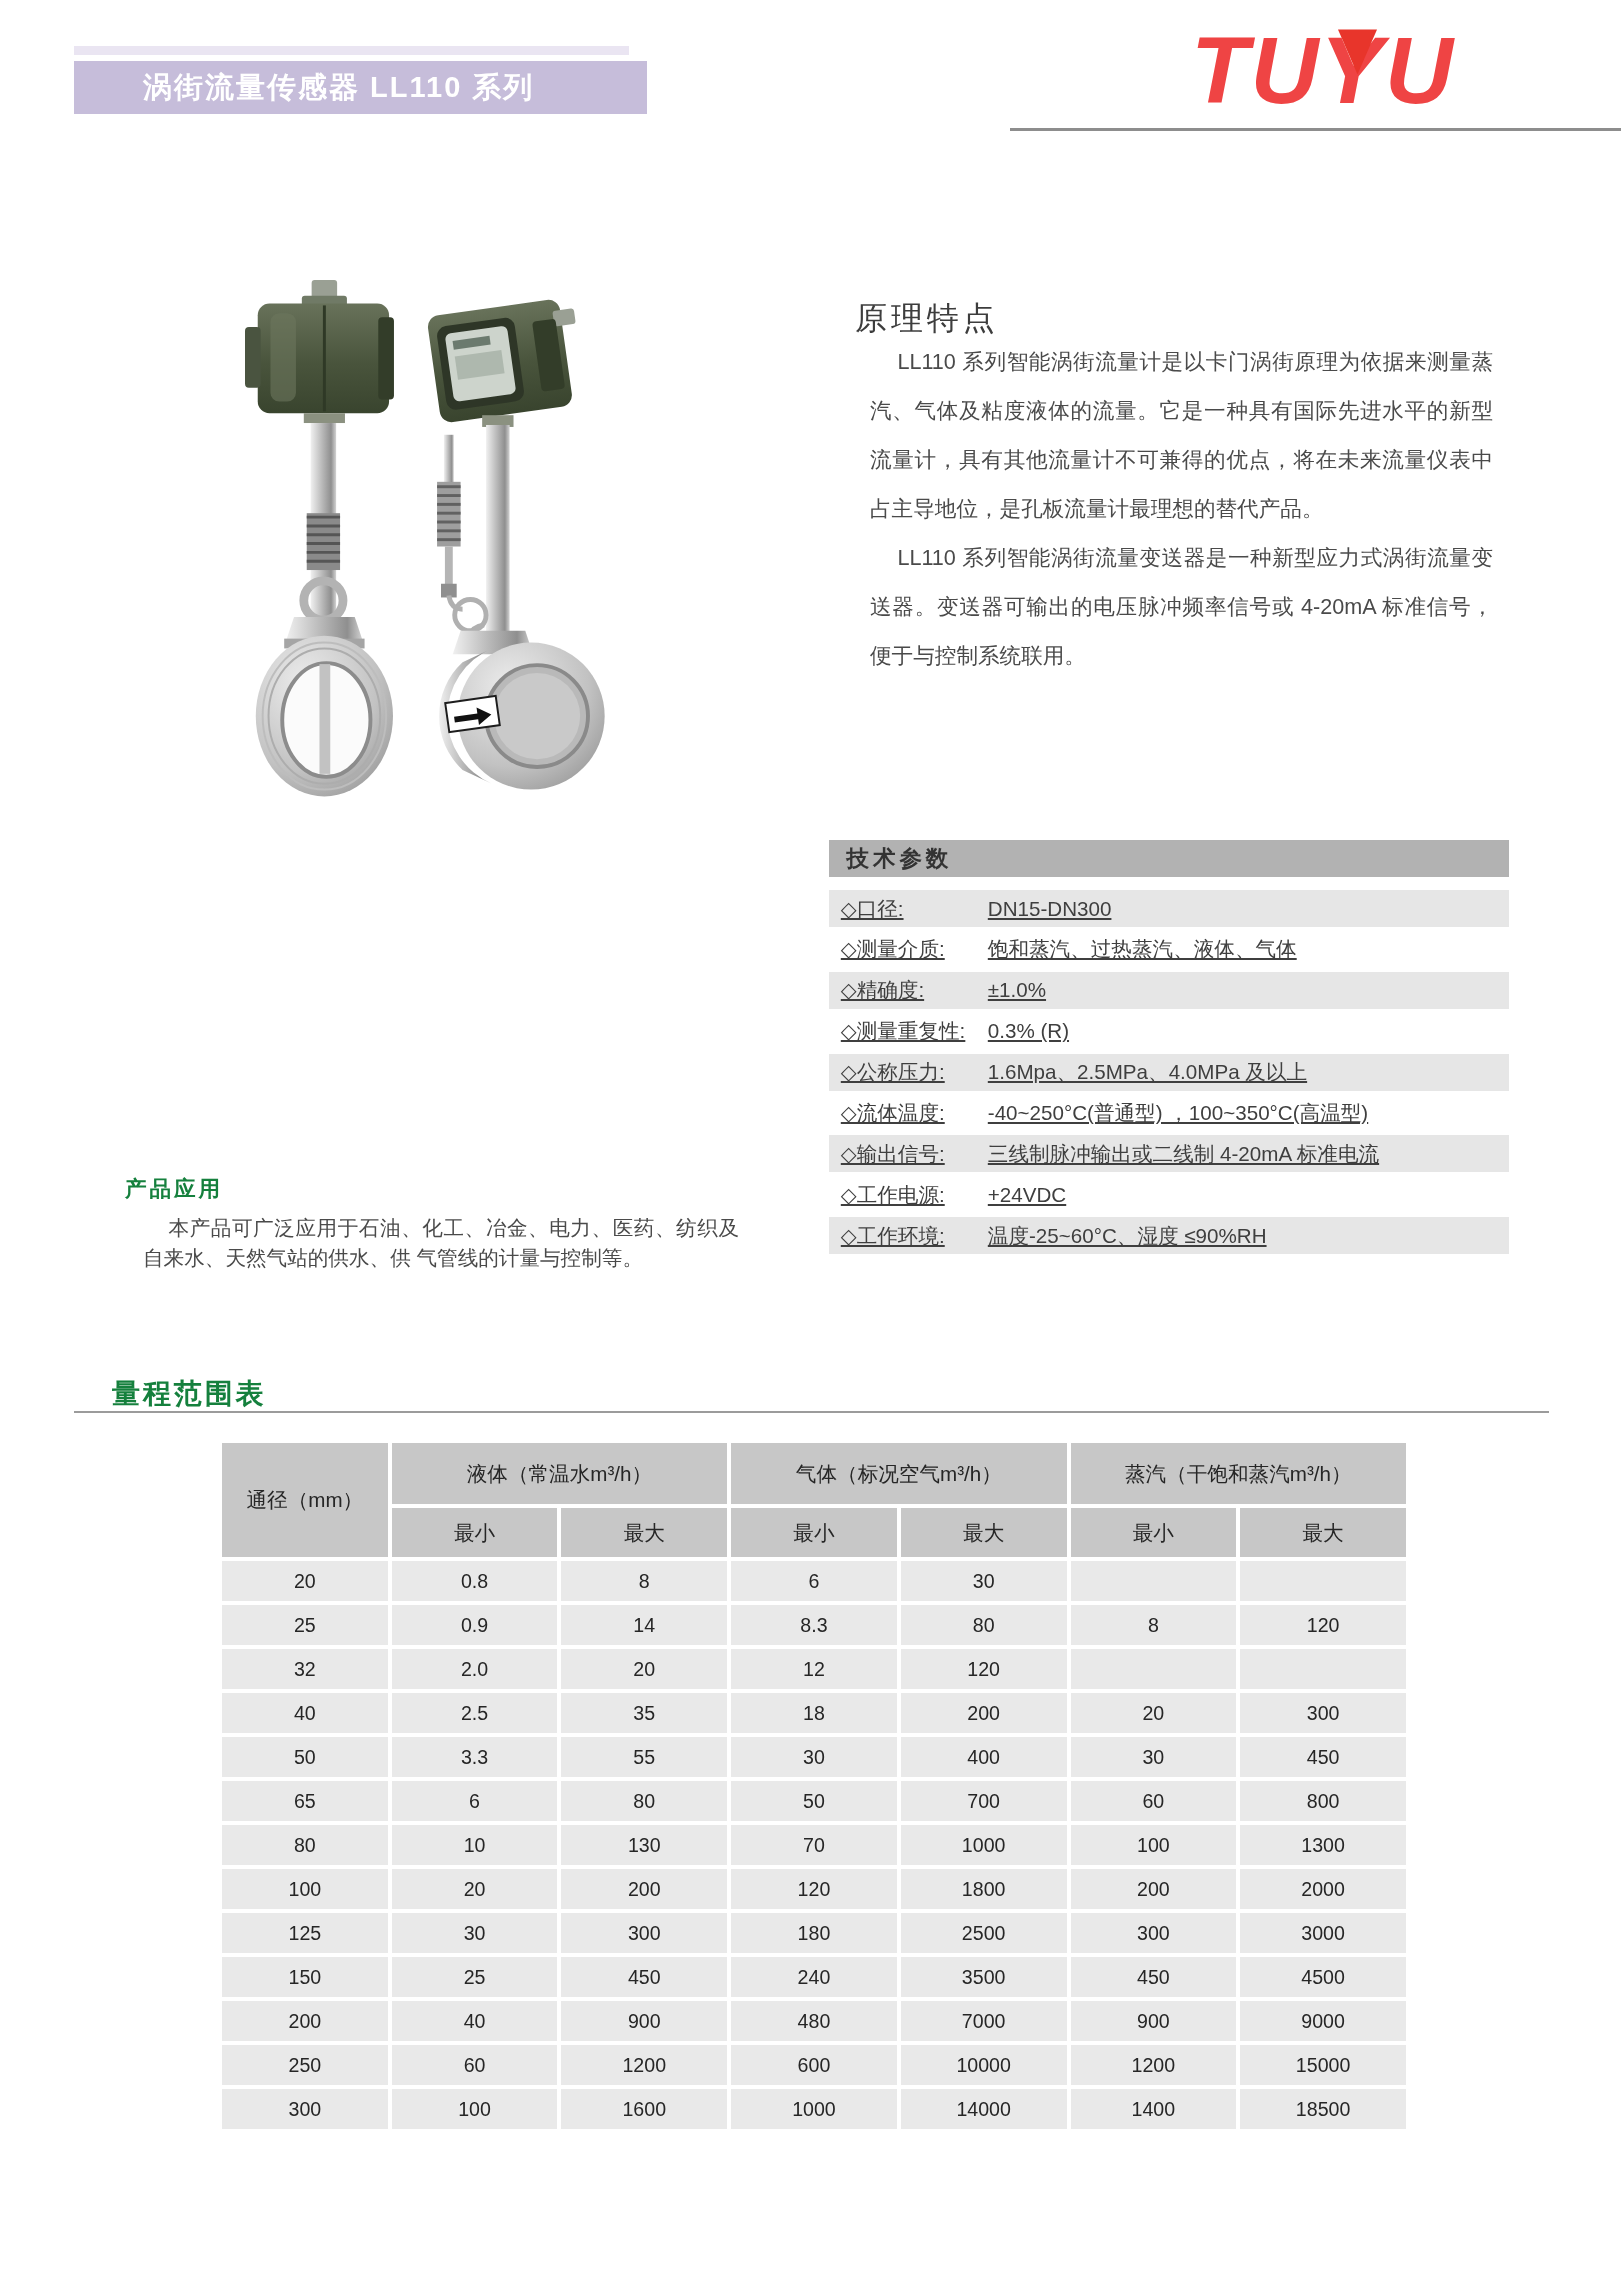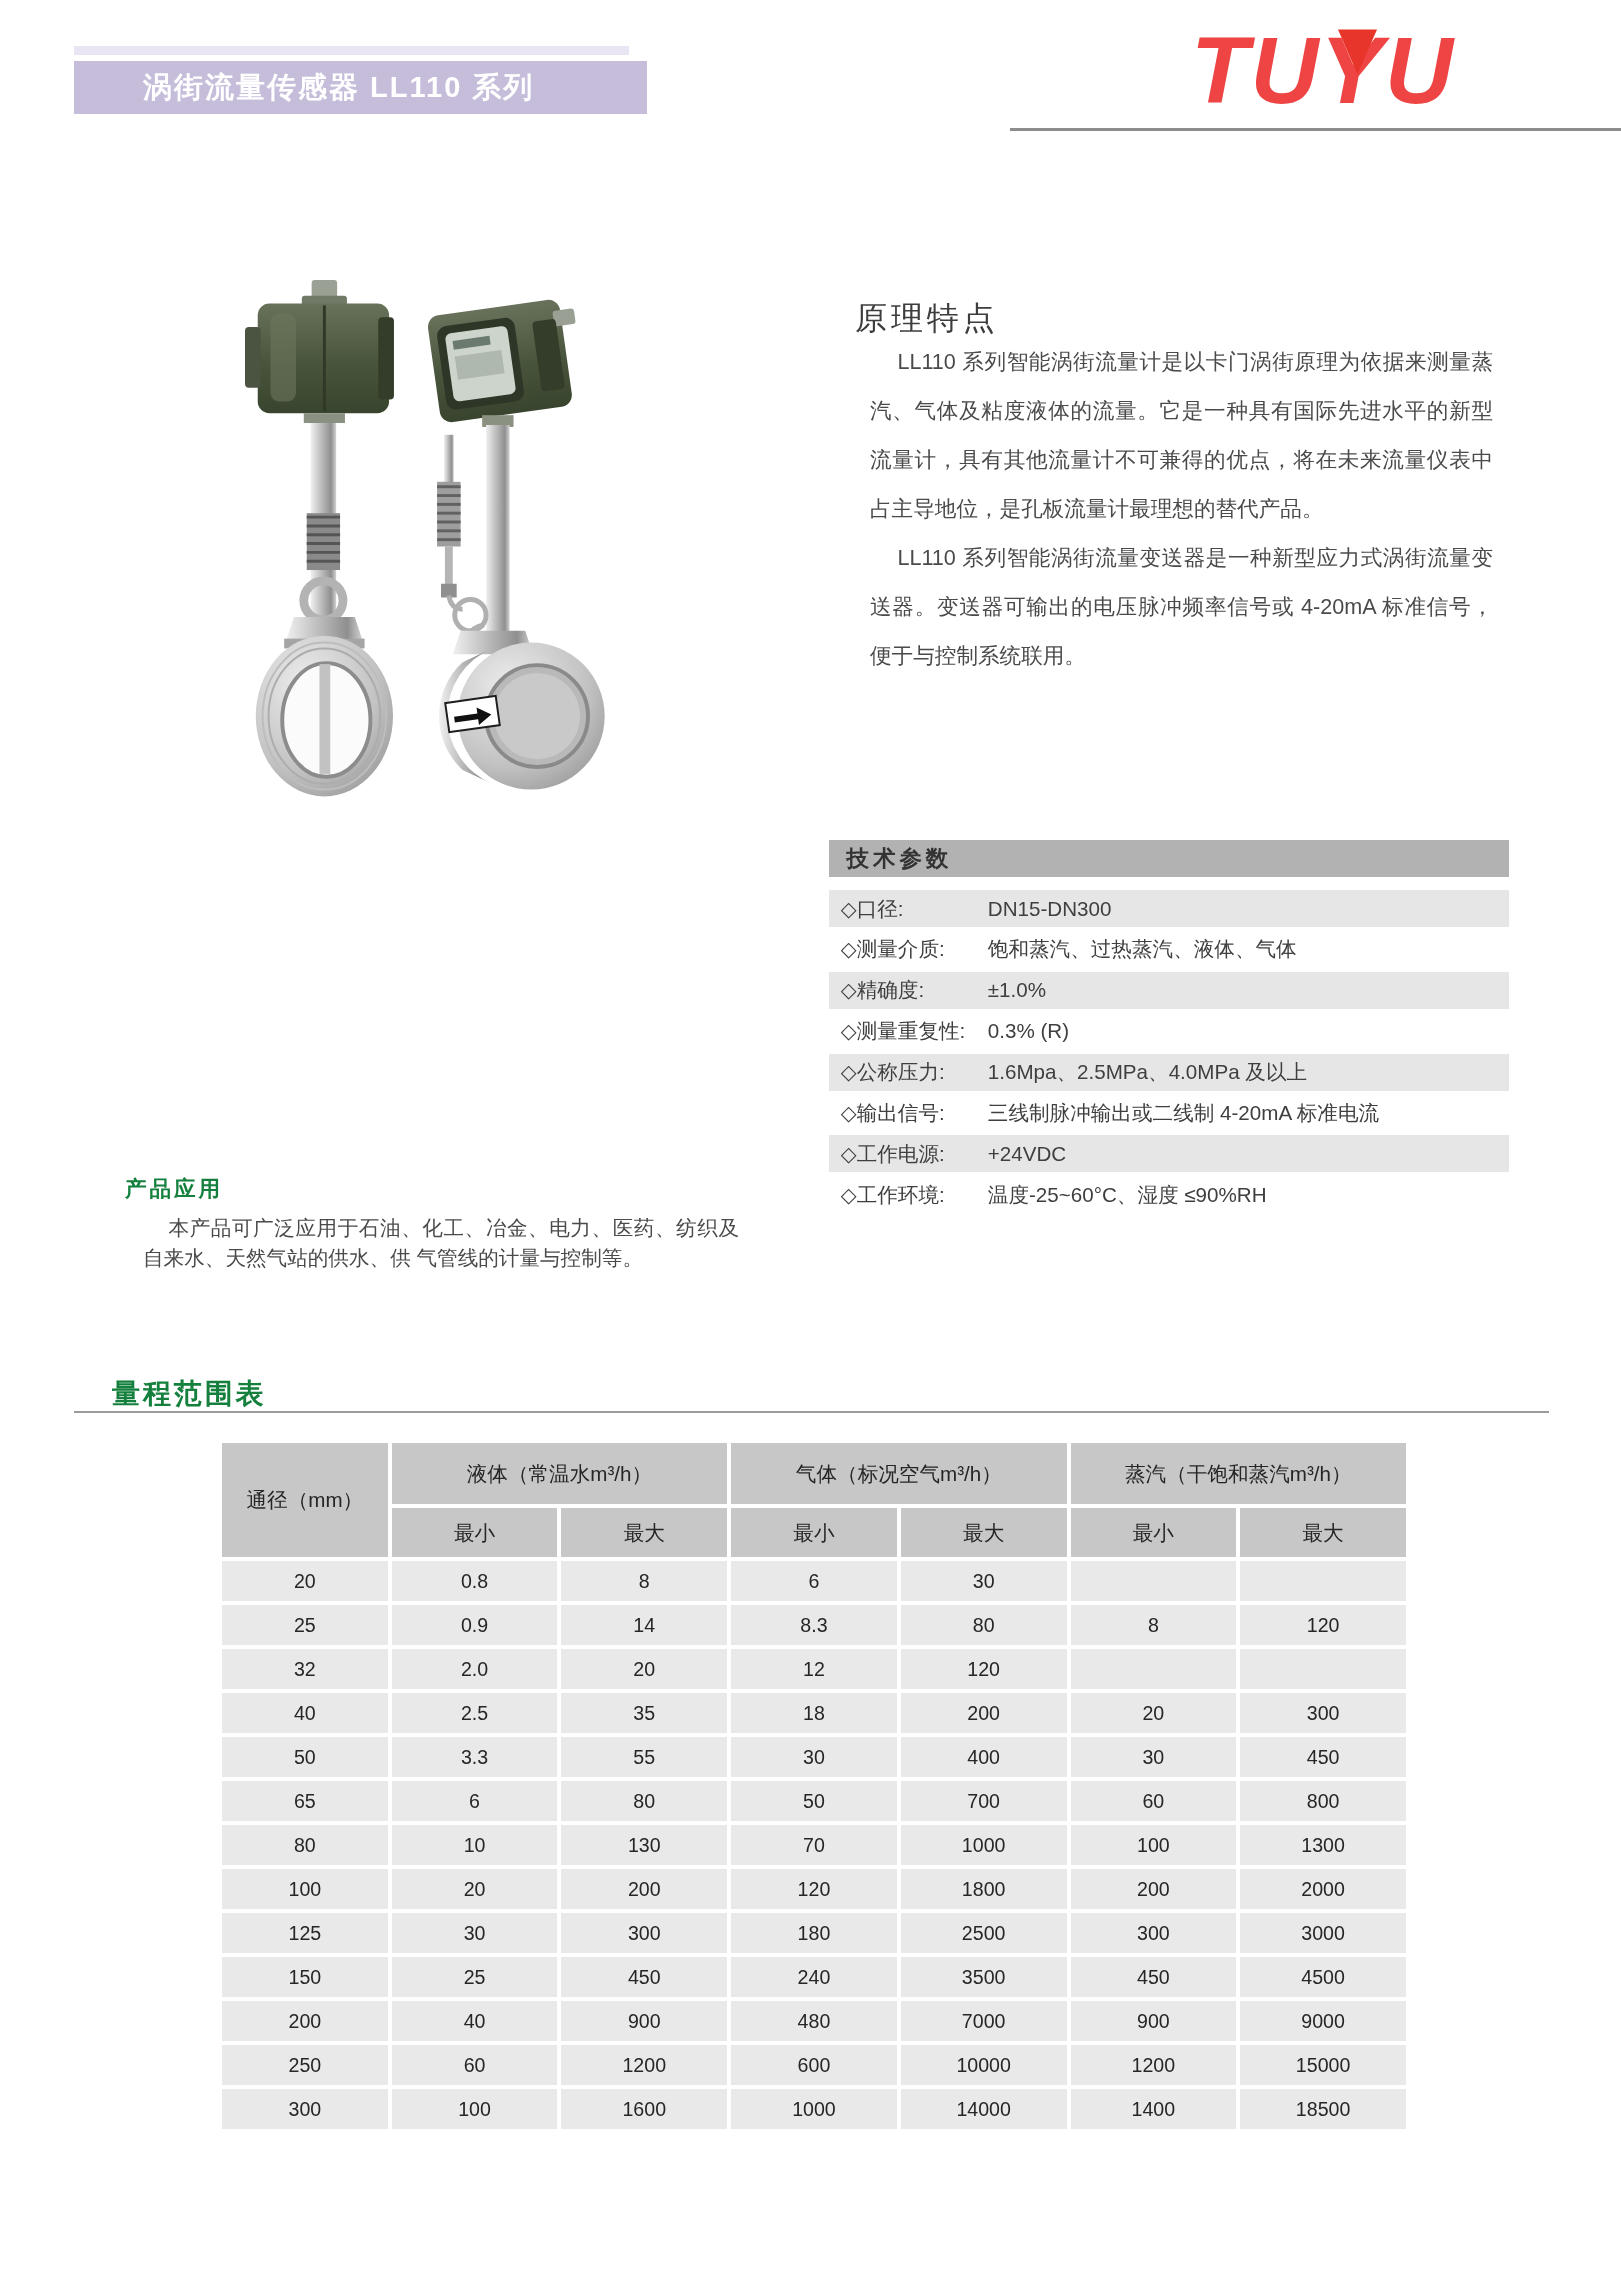--- a/index.html
+++ b/index.html
@@ -56,21 +56,21 @@
     position:absolute;left:829px;top:840px;width:680px;height:37px;
     background:#b2b2b2;color:#333333;
     font-size:22.5px;font-weight:bold;line-height:37px;
     padding-left:17.6px;box-sizing:border-box;letter-spacing:3.9px;
   }
   .spec-rows{position:absolute;left:829px;top:890px;width:680px;}
   .spec-row{
     display:flex;align-items:center;
     height:37px;margin-bottom:3.9px;
     padding-left:11.8px;box-sizing:border-box;
-    font-size:20.6px;color:#3f3f3f;white-space:nowrap;
+    font-size:20.6px;color:#3f3f3f;white-space:nowrap;text-decoration:underline;
   }
   .spec-row:nth-child(odd){background:#e6e6e6;}
   .spec-row .spec-label{width:147px;flex:0 0 147px;}
   .spec-row .spec-value{flex:1;}
   
   .app-heading{
     position:absolute;left:125px;top:1174px;
     font-size:21.6px;font-weight:bold;color:#15803d;letter-spacing:2.9px;
   }
   .app-body{
@@ -235,20 +235,24 @@
       </div>
       <div class="spec-row">
         <span class="spec-label">◇测量重复性:</span>
         <span class="spec-value">0.3%  (R)</span>
       </div>
       <div class="spec-row">
         <span class="spec-label">◇公称压力:</span>
         <span class="spec-value">1.6Mpa、2.5MPa、4.0MPa 及以上</span>
       </div>
       <div class="spec-row">
+        <span class="spec-label">◇流体温度:</span>
+        <span class="spec-value">-40~250°C(普通型) ，100~350°C(高温型)</span>
+      </div>
+      <div class="spec-row">
         <span class="spec-label">◇输出信号:</span>
         <span class="spec-value">三线制脉冲输出或二线制 4-20mA 标准电流</span>
       </div>
       <div class="spec-row">
         <span class="spec-label">◇工作电源:</span>
         <span class="spec-value">+24VDC</span>
       </div>
       <div class="spec-row">
         <span class="spec-label">◇工作环境:</span>
         <span class="spec-value">温度-25~60°C、湿度 ≤90%RH</span>

